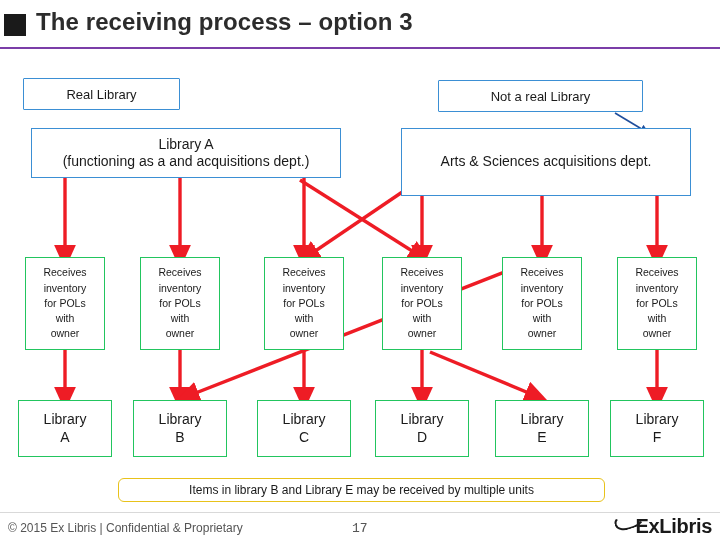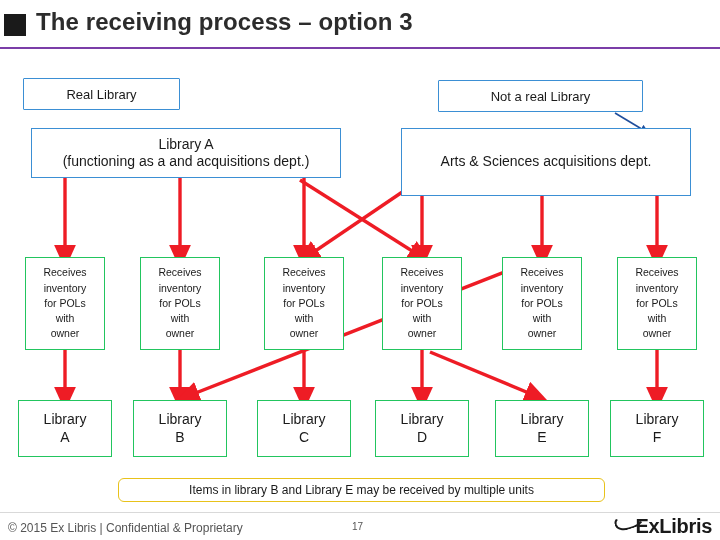--- a/index.html
+++ b/index.html
@@ -76,21 +76,21 @@
   
   .footer-rule{
     position:absolute;left:0;top:512px;width:720px;height:1px;background:#d9d9d9;
   }
   .footer-left{
     position:absolute;left:8px;top:521px;
     font-size:12px;color:#555;white-space:nowrap;
   }
   .footer-page{
     position:absolute;left:352px;top:521px;
-    font-size:10px;color:#555;
+    font-size:13px;color:#555;font-family:Liberation Mono, monospace;
   }
   .logo{
     position:absolute;right:8px;top:515px;
     font-size:20px;color:#1a1a1a;font-weight:bold;letter-spacing:-0.3px;
     white-space:nowrap;
   }
   .logo .ex{color:#1a1a1a;}
   .logo .swoosh{
     position:absolute;right:68px;top:-3px;width:26px;height:13px;
     border:2px solid #1a1a1a;border-radius:50%/60%;

